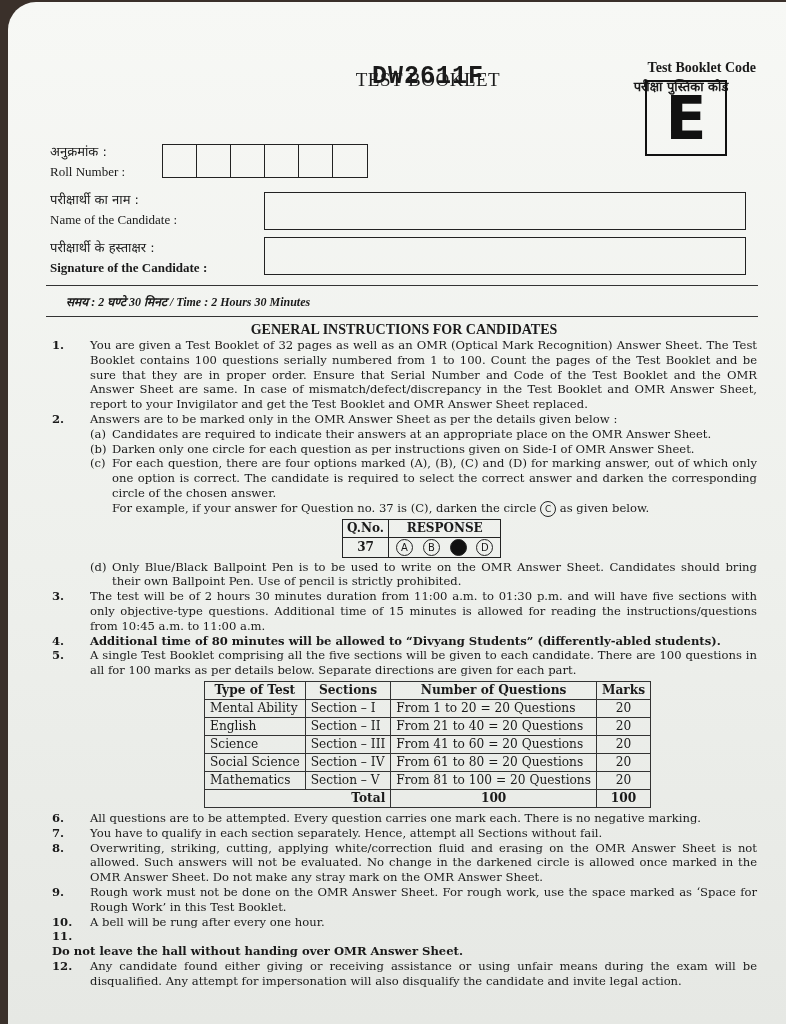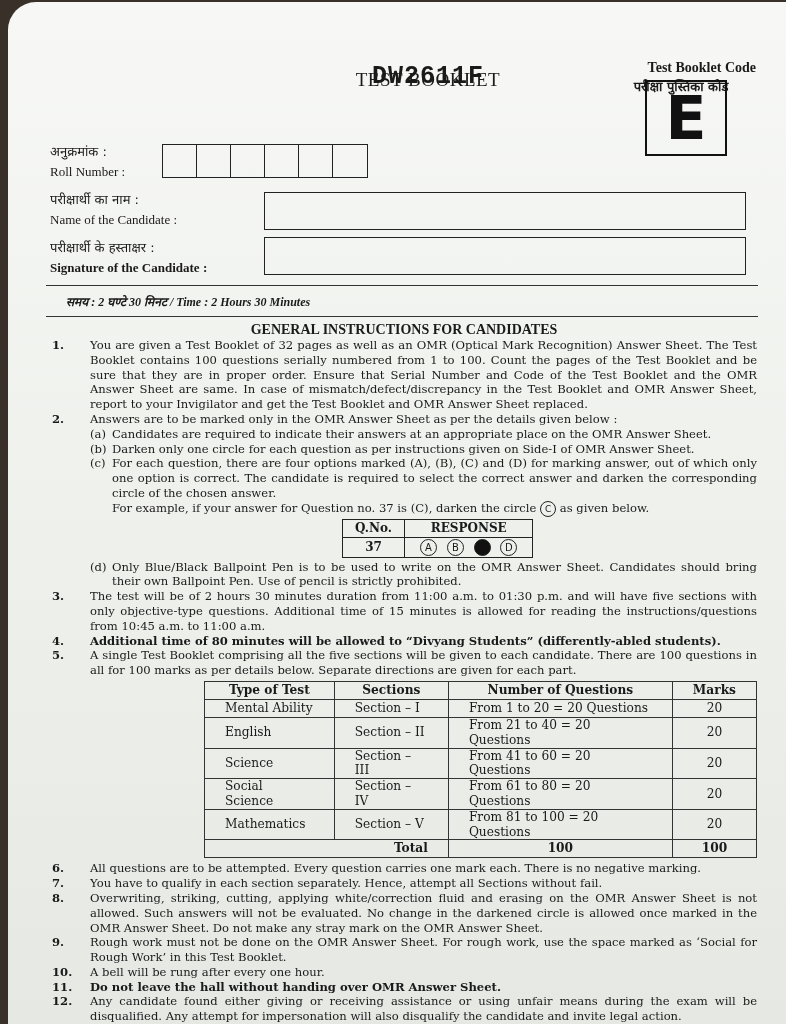--- a/index.html
+++ b/index.html
@@ -41,27 +41,27 @@
     .timebar { left: 42px; top: 291px; width: 704px; display: flex; justify-content: space-between; font-size: 12px; font-weight: bold; font-style: italic; margin-left: 16px; }
     .gi-head { left: 40px; top: 320px; width: 712px; text-align: center; font-size: 14px; font-weight: bold; }
     .instr { left: 44px; top: 336px; width: 705px; font-family: "DejaVu Serif", serif; font-size: 11.6px; line-height: 14.8px; }
     .item { display: flex; }
     .num { width: 38px; flex: none; font-weight: bold; }
     .txt { flex: 1; text-align: justify; }
     .sub { display: flex; }
     .sub .sl { width: 22px; flex: none; }
     .sub .st { flex: 1; text-align: justify; }
     .resp-table { border-collapse: collapse; margin: 2px 0 2px 252px; font-size: 12px; }
-    .resp-table th, .resp-table td { border: 1.5px solid #222; padding: 1px 12px; text-align: center; }
+    .resp-table th, .resp-table td { border: 1.5px solid #222; padding: 1px 4px; text-align: center; }
     .resp-table th { font-weight: bold; }
     .bubble { display: inline-block; width: 15px; height: 15px; border: 1.2px solid #222; border-radius: 50%; font-size: 10px; line-height: 15px; text-align: center; margin: 0 3px; font-family: "DejaVu Sans", sans-serif; vertical-align: middle; }
     .bubble.filled { background: #111; color: #111; }
     .inline-bubble { display: inline-block; width: 14px; height: 14px; border: 1.2px solid #222; border-radius: 50%; font-size: 9px; line-height: 14px; text-align: center; font-family: "DejaVu Sans", sans-serif; vertical-align: middle; }
     .sec-table { border-collapse: collapse; margin: 3px 0 3px 114px; font-size: 12.2px; }
-    .sec-table th, .sec-table td { border: 1.2px solid #333; padding: 0 20px; height: 17px; text-align: left; }
+    .sec-table th, .sec-table td { border: 1.2px solid #333; padding: 0 5px; height: 17px; text-align: left; }
     .sec-table th { font-weight: bold; text-align: center; }
     .sec-table td.c { text-align: center; }
     .sec-table td.r { text-align: right; font-weight: bold; }
     .sec-table td.b { font-weight: bold; text-align: center; }
   </style>
 </head>
 <body>
 
 <div class="page">
 
@@ -221,27 +221,27 @@
     <div class="item">
       <span class="num">7.</span>
       <span class="txt">You have to qualify in each section separately. Hence, attempt all Sections without fail.</span>
     </div>
     <div class="item">
       <span class="num">8.</span>
       <span class="txt">Overwriting, striking, cutting, applying white/correction fluid and erasing on the OMR Answer Sheet is not allowed. Such answers will not be evaluated. No change in the darkened circle is allowed once marked in the OMR Answer Sheet. Do not make any stray mark on the OMR Answer Sheet.</span>
     </div>
     <div class="item">
       <span class="num">9.</span>
-      <span class="txt">Rough work must not be done on the OMR Answer Sheet. For rough work, use the space marked as ‘Social for Rough Work’ in this Test Booklet.</span>
+      <span class="txt">Rough work must not be done on the OMR Answer Sheet. For rough work, use the space marked as ‘Space for Rough Work’ in this Test Booklet.</span>
     </div>
     <div class="item">
       <span class="num">10.</span>
       <span class="txt">A bell will be rung after every one hour.</span>
     </div>
-    <div class="item" style="font-weight:bold;">
+    <div class="item" style="font-weight:bold;flex-direction:column;">
       <span class="num">11.</span>
       <span class="txt">Do not leave the hall without handing over OMR Answer Sheet.</span>
     </div>
     <div class="item">
       <span class="num">12.</span>
       <span class="txt">Any candidate found either giving or receiving assistance or using unfair means during the exam will be disqualified. Any attempt for impersonation will also disqualify the candidate and invite legal action.</span>
     </div>
   </div>
 </div>
 

